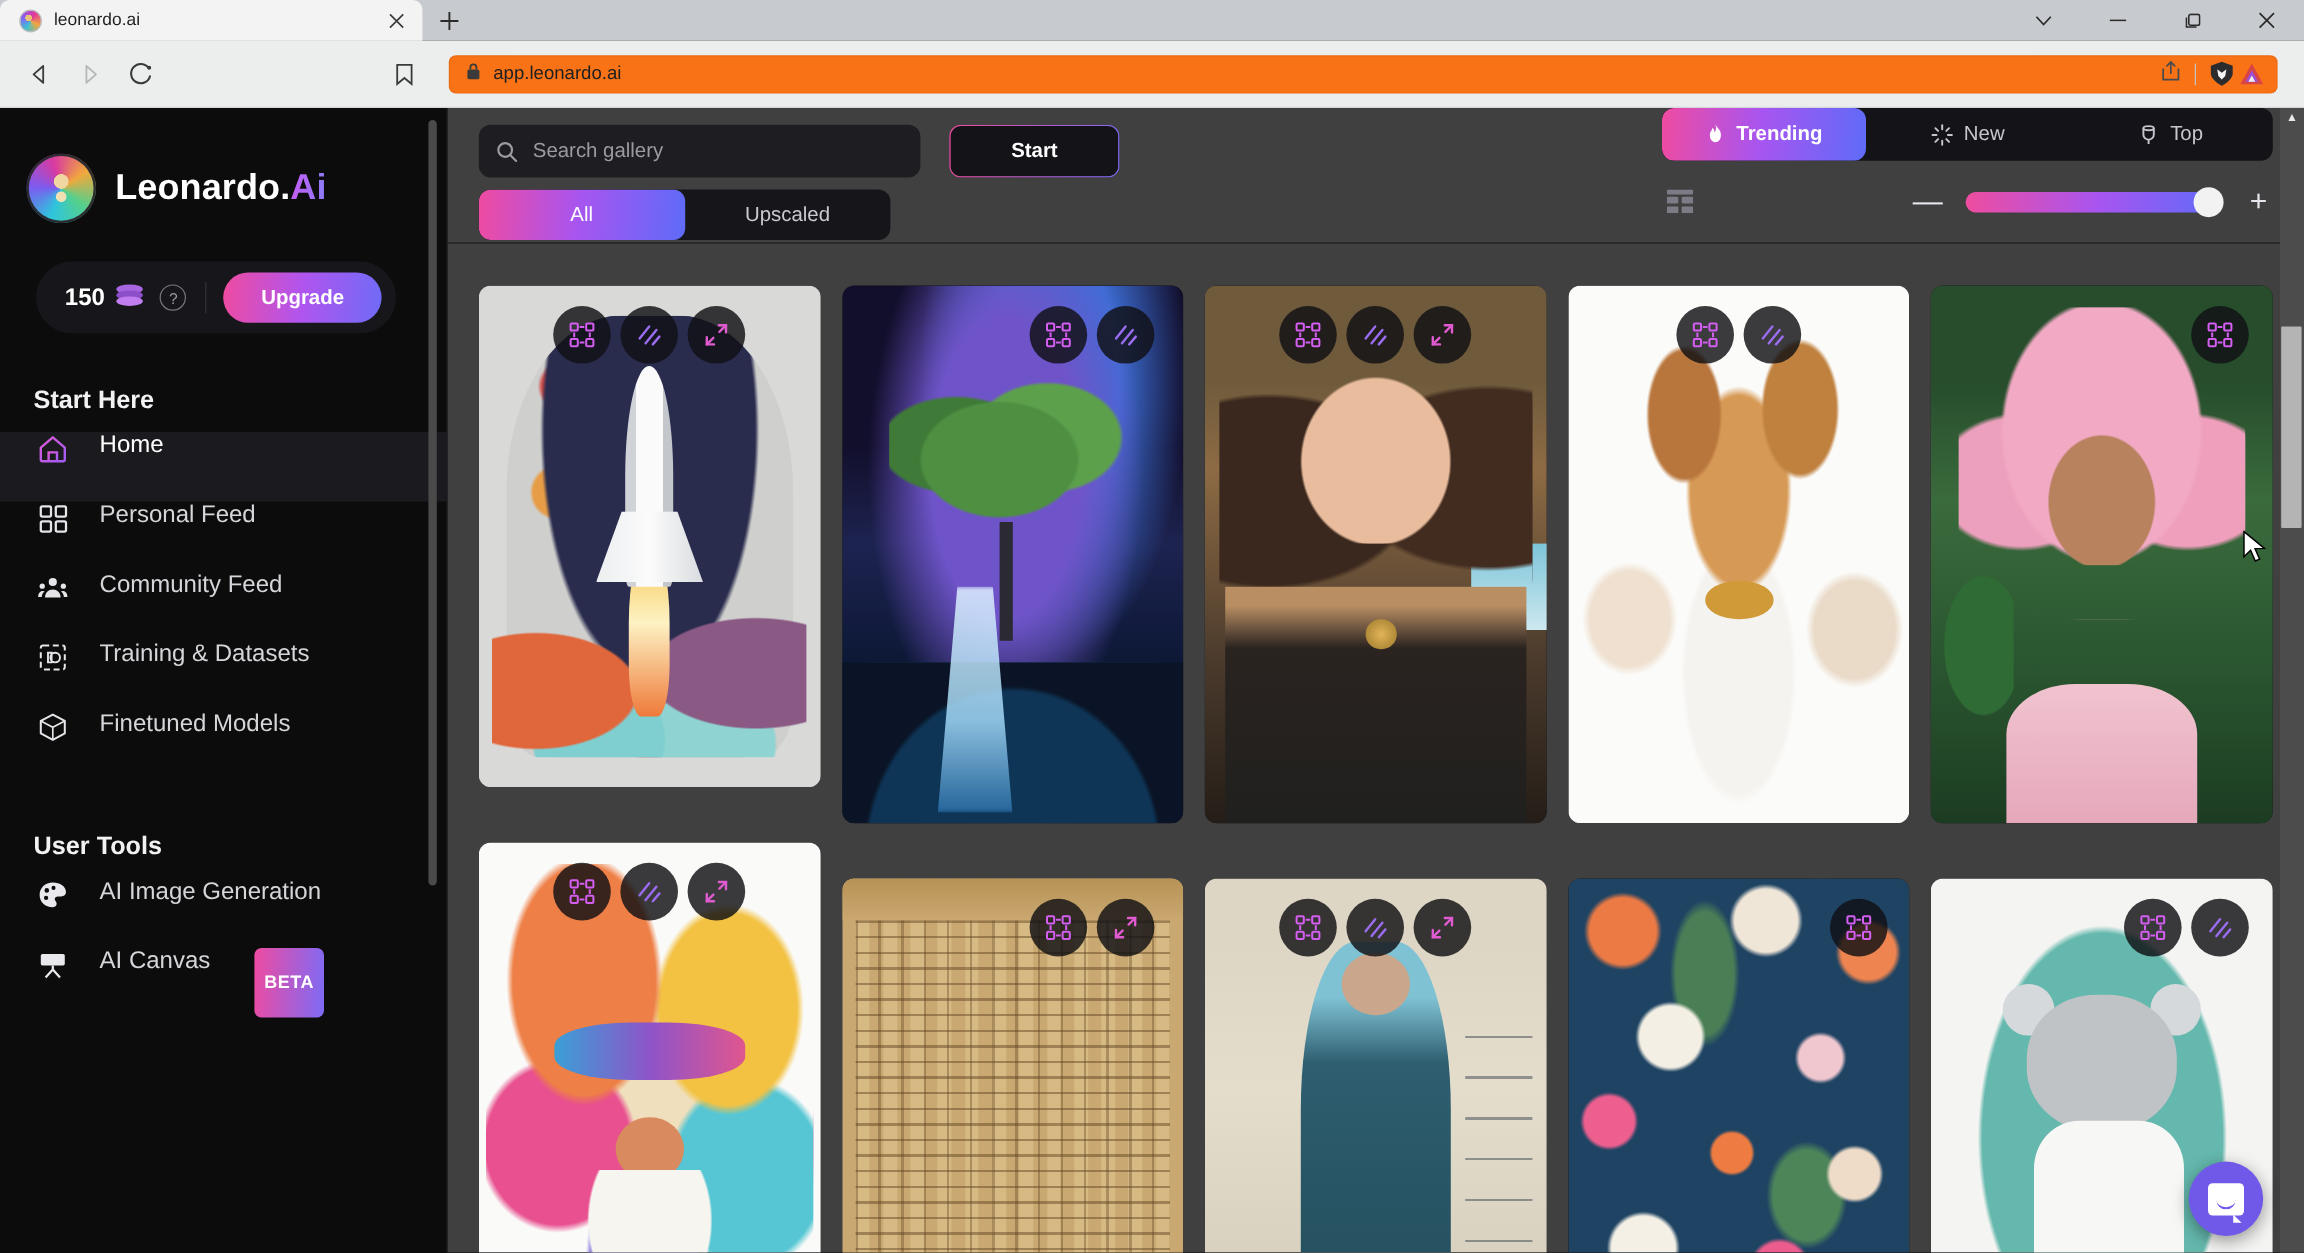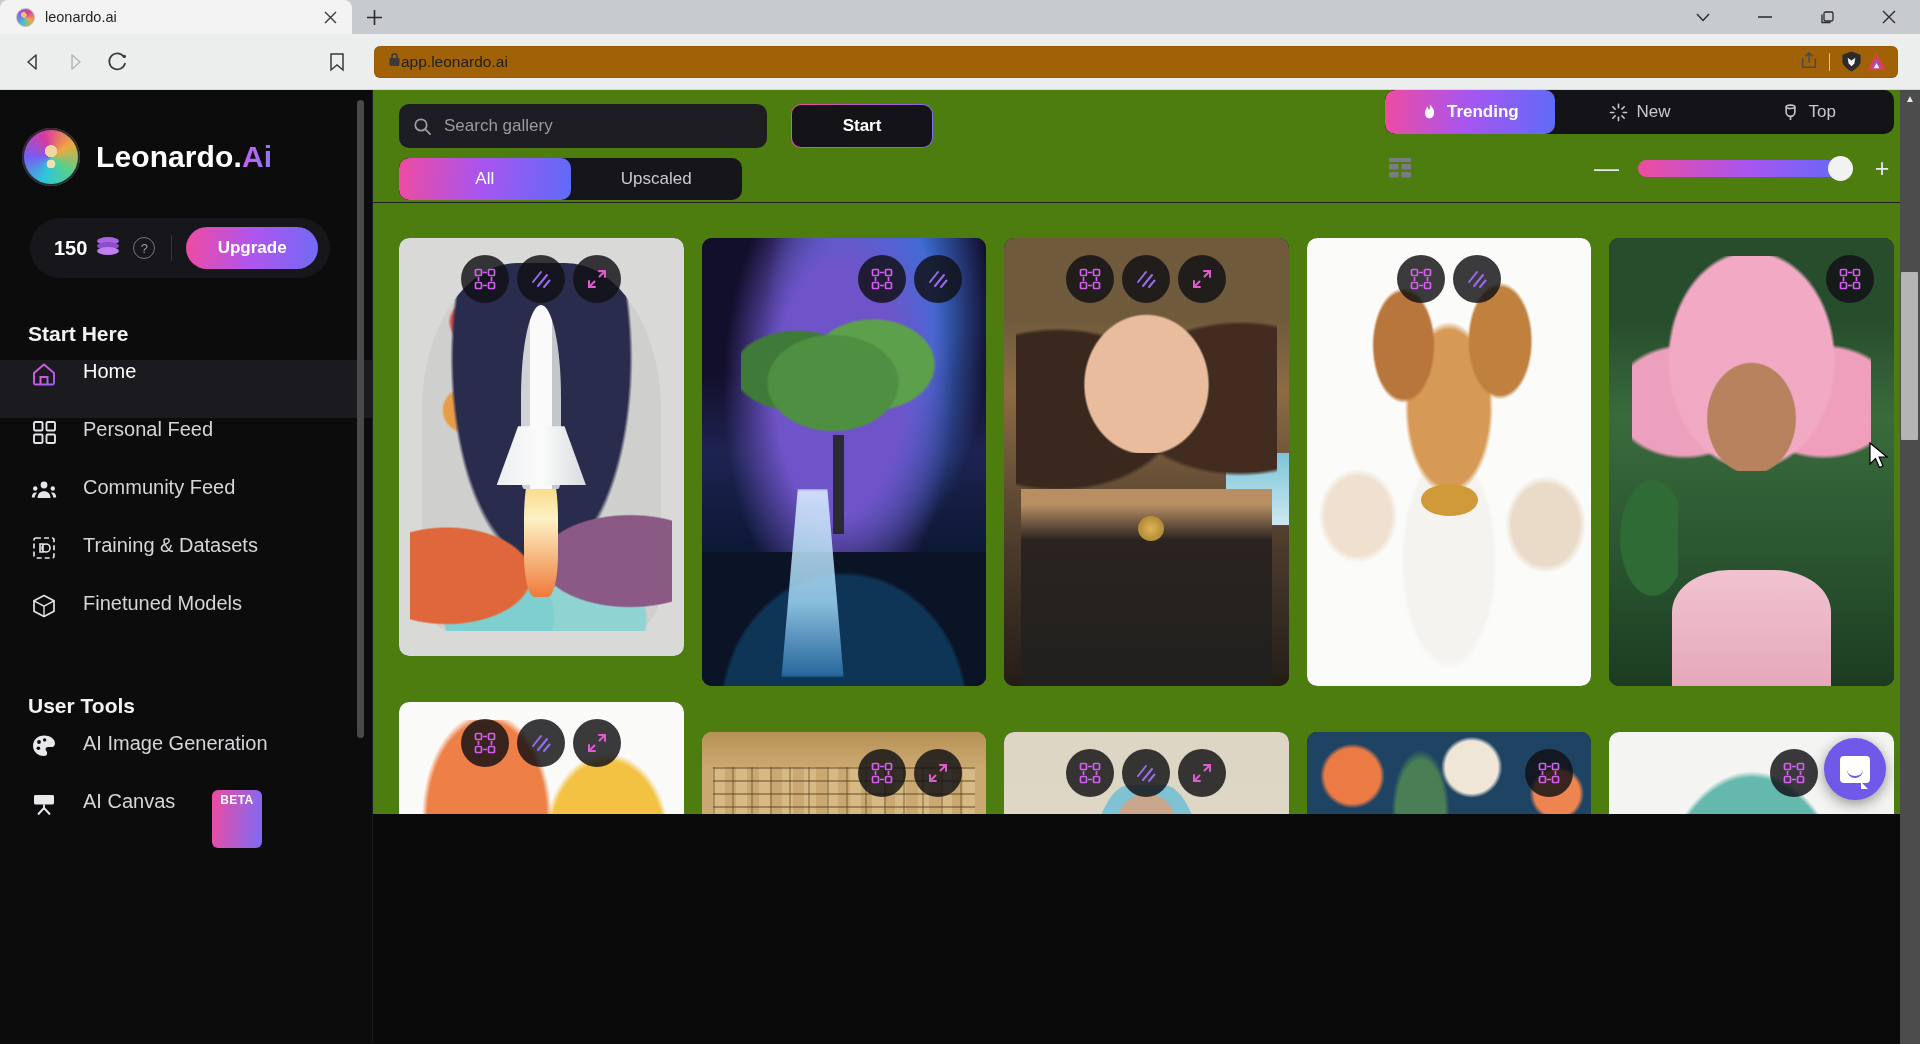--- a/index.html
+++ b/index.html
@@ -63,24 +63,24 @@
     gap: 4px; border-bottom: 1px solid #d6d7d9;
   }
   .nav-ico {
     width: 38px; height: 38px; border-radius: 50%;
     display: flex; align-items: center; justify-content: center;
     color: #3a3a3a; flex-shrink: 0;
   }
   .nav-ico.disabled { color: #b6b7b9; }
   .bookmark-ico { margin-left: 178px; }
   .urlbar {
-    flex: 1; height: 32px; background: #a16207;
+    flex: 1; height: 32px; background: #f97316;
     border-radius: 6px; margin: 0 8px 0 14px;
     display: flex; align-items: center; padding: 0 10px 0 14px;
-    box-shadow: inset 0 0 0 1px rgba(0,0,0,.07);
+    gap: 10px; box-shadow: inset 0 0 0 1px rgba(0,0,0,.07);
   }
   .url-text {
     flex: 1; font-size: 15.5px; color: #202020;
     white-space: nowrap; overflow: hidden;
   }
   .url-right { display: flex; align-items: center; gap: 2px; }
   .url-sep { width: 1px; height: 18px; background: #c2c3c5; margin: 0 8px; }
   .brave-lion { width: 23px; height: 23px; }
   .leo-tri { width: 23px; height: 23px; }
   .toolbar-right { display: flex; align-items: center; gap: 6px; padding-left: 12px; }
@@ -170,38 +170,38 @@
   .nav-item.active { background: #1b1b1f; }
   .nav-item.active .nav-label { color: #ffffff; }
   .nav-item .nav-ic {
     width: 28px; height: 28px; flex-shrink: 0;
     display: flex; align-items: center; justify-content: center;
     color: #e4e4e9;
   }
   .nav-item.active .nav-ic { color: #d45cf0; }
   .nav-label { white-space: nowrap; }
   .badge {
-    font-size: 12px; font-weight: 700; color: #fff;
-    padding: 3px 8px; border-radius: 6px; margin-left: 12px;
+    font-size: 15px; font-weight: 700; color: #fff;
+    padding: 20px 8px; border-radius: 6px; margin-left: 12px;
     background: linear-gradient(95deg, #ef4ba0, #7d6bf6);
     letter-spacing: .4px;
   }
   .sb-scrollbar {
     position: absolute; right: 9px; top: 10px;
     width: 7px; height: 638px; border-radius: 4px; background: #4a4a4a;
   }
   .sb-divider {
     position: absolute; right: 0; top: 0; width: 1px; height: 954px;
     background: #1c1c20;
   }
 
   
   .main {
-    flex: 1; height: 724px; position: relative;
-    background: #4d7c0f; overflow: hidden;
+    flex: 1; height: 954px; position: relative;
+    background: #404040; overflow: hidden;
   }
   .toolbar {
     height: 112px; padding: 14px 26px 0 26px;
     position: relative;
   }
   .tb-row1 { display: flex; align-items: center; }
   .search-wrap {
     width: 368px; height: 44px; background: #1e1e22;
     border-radius: 10px; display: flex; align-items: center;
     padding: 0 14px; gap: 12px;

